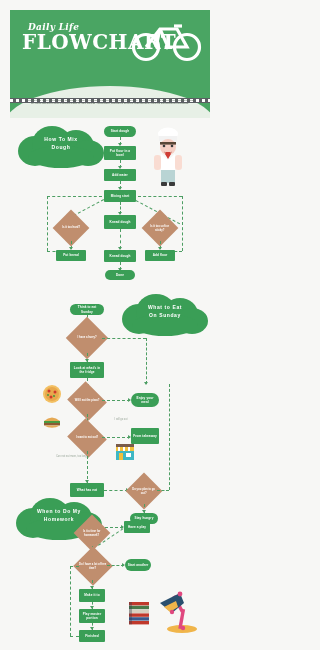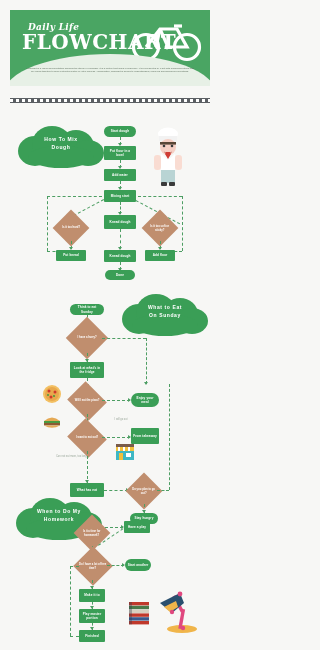--- a/index.html
+++ b/index.html
@@ -6,21 +6,21 @@
   body{
     width:220px;height:650px;overflow:hidden;
     background:#f7f7f5;
     font-family:"Liberation Sans",sans-serif;
     position:relative;
   }
   .page{position:relative;width:220px;height:650px;}
 
   
   .banner{
-    position:absolute;left:10px;top:10px;width:200px;height:76px;
+    position:absolute;left:10px;top:10px;width:200px;height:108px;
     background:#4aa563;overflow:hidden;
   }
   .banner-script{
     position:absolute;left:18px;top:12px;
     color:#ffffff;font-size:9px;font-style:italic;font-weight:bold;
     font-family:"DejaVu Serif",serif;letter-spacing:.3px;
   }
   .banner-title{
     position:absolute;left:12px;top:22px;
     color:#ffffff;font-size:20px;font-weight:bold;

